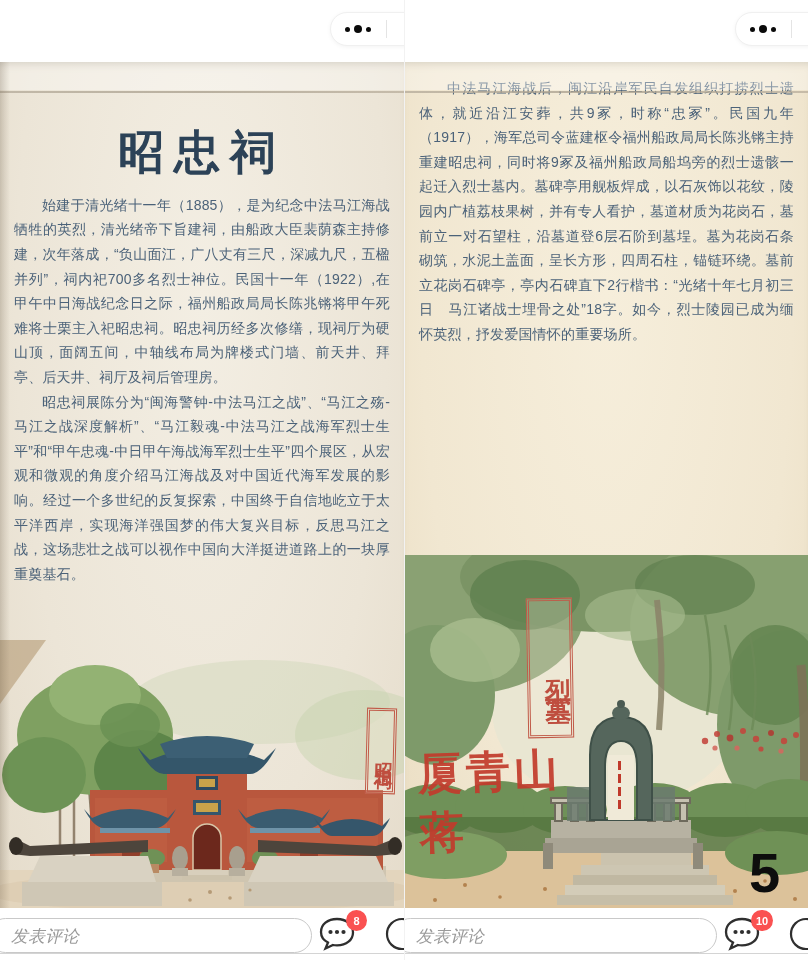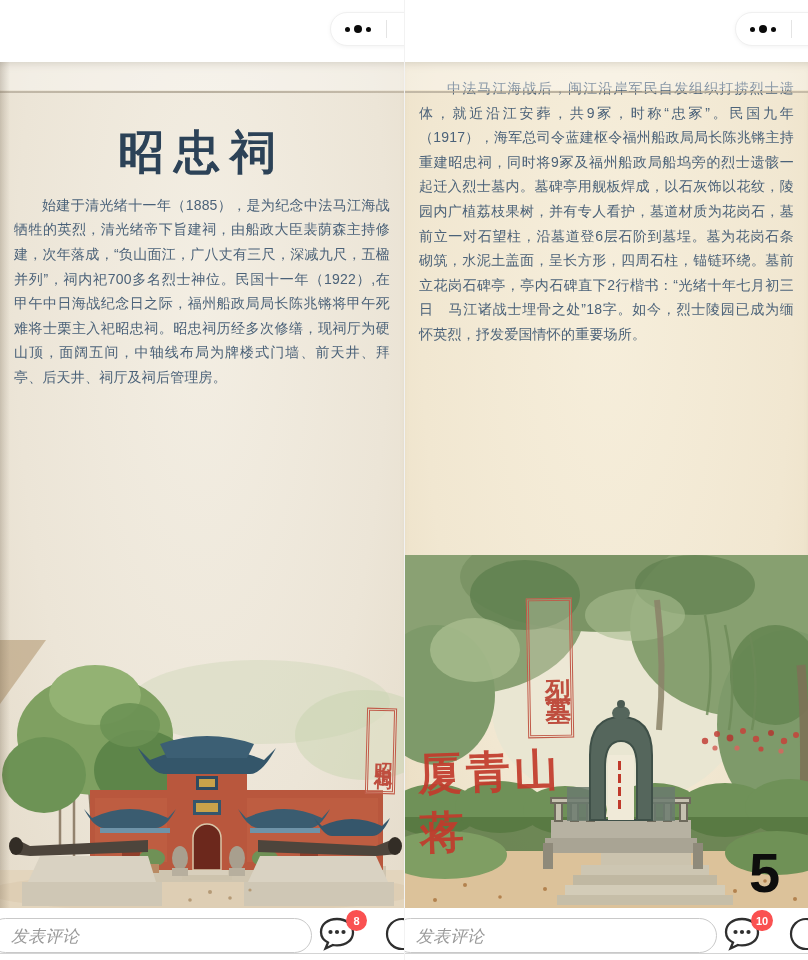--- a/index.html
+++ b/index.html
@@ -112,20 +112,21 @@
       </div>
     </div>
 
     <div class="paper">
       <div class="paper-topband"></div>
       <div class="fold-line"></div>
 
       <div class="title">昭忠祠</div>
       <div class="text-block">
         <p class="para">始建于清光绪十一年（1885），是为纪念中法马江海战牺牲的英烈，清光绪帝下旨建祠，由船政大臣裴荫森主持修建，次年落成，“负山面江，广八丈有三尺，深减九尺，五楹并列”，祠内祀700多名烈士神位。民国十一年（1922）,在甲午中日海战纪念日之际，福州船政局局长陈兆锵将甲午死难将士栗主入祀昭忠祠。昭忠祠历经多次修缮，现祠厅为硬山顶，面阔五间，中轴线布局为牌楼式门墙、前天井、拜亭、后天井、祠厅及祠后管理房。</p>
+        <p class="para">昭忠祠展陈分为“闽海警钟-中法马江之战”、“马江之殇-马江之战深度解析”、“马江毅魂-中法马江之战海军烈士生平”和“甲午忠魂-中日甲午海战海军烈士生平”四个展区，从宏观和微观的角度介绍马江海战及对中国近代海军发展的影响。经过一个多世纪的反复探索，中国终于自信地屹立于太平洋西岸，实现海洋强国梦的伟大复兴目标，反思马江之战，这场悲壮之战可以视作中国向大洋挺进道路上的一块厚重奠基石。</p>
       </div>
 
       <svg class="illus temple" viewBox="0 0 404 268">
 
         <rect x="0" y="230" width="404" height="38" fill="#e3d5bd"></rect>
         <ellipse cx="202" cy="252" rx="215" ry="20" fill="#dccbb0" opacity="0.7"></ellipse>
 
         <ellipse cx="260" cy="62" rx="130" ry="42" fill="#cfd8b8" opacity="0.45"></ellipse>
         <ellipse cx="365" cy="95" rx="70" ry="45" fill="#c6d2ae" opacity="0.45"></ellipse>
         <path d="M0 0 L46 0 L0 64 Z" fill="#a98b62" opacity="0.5"></path>

